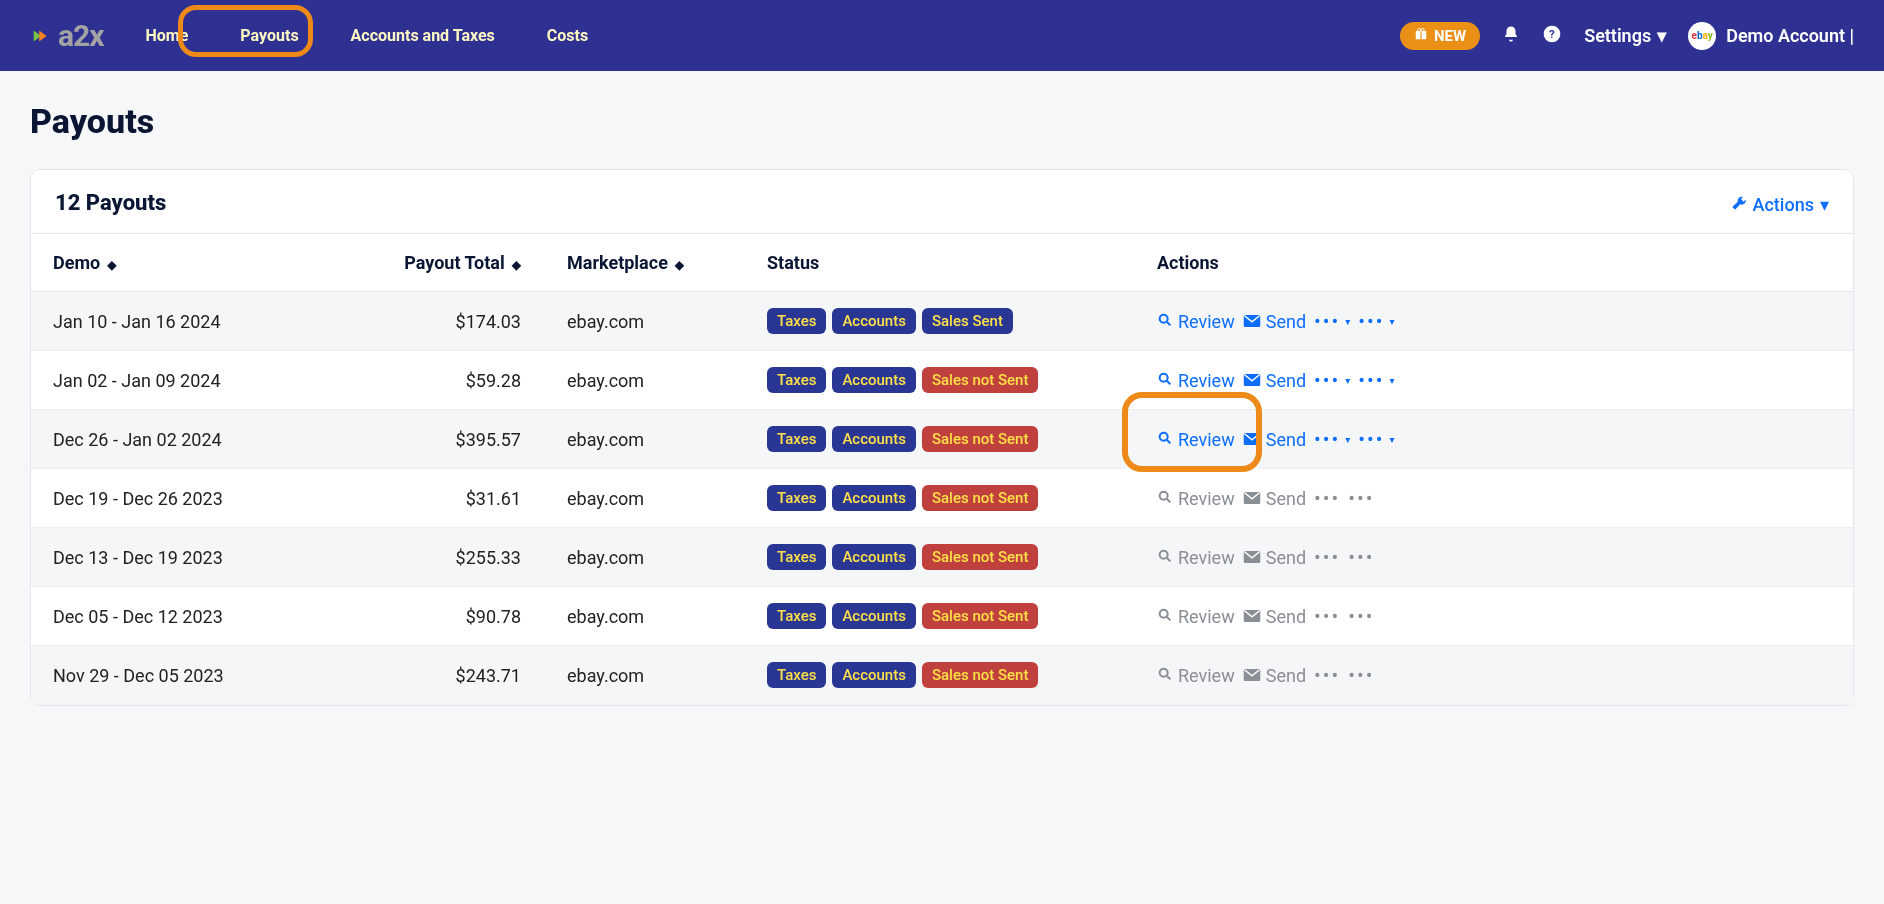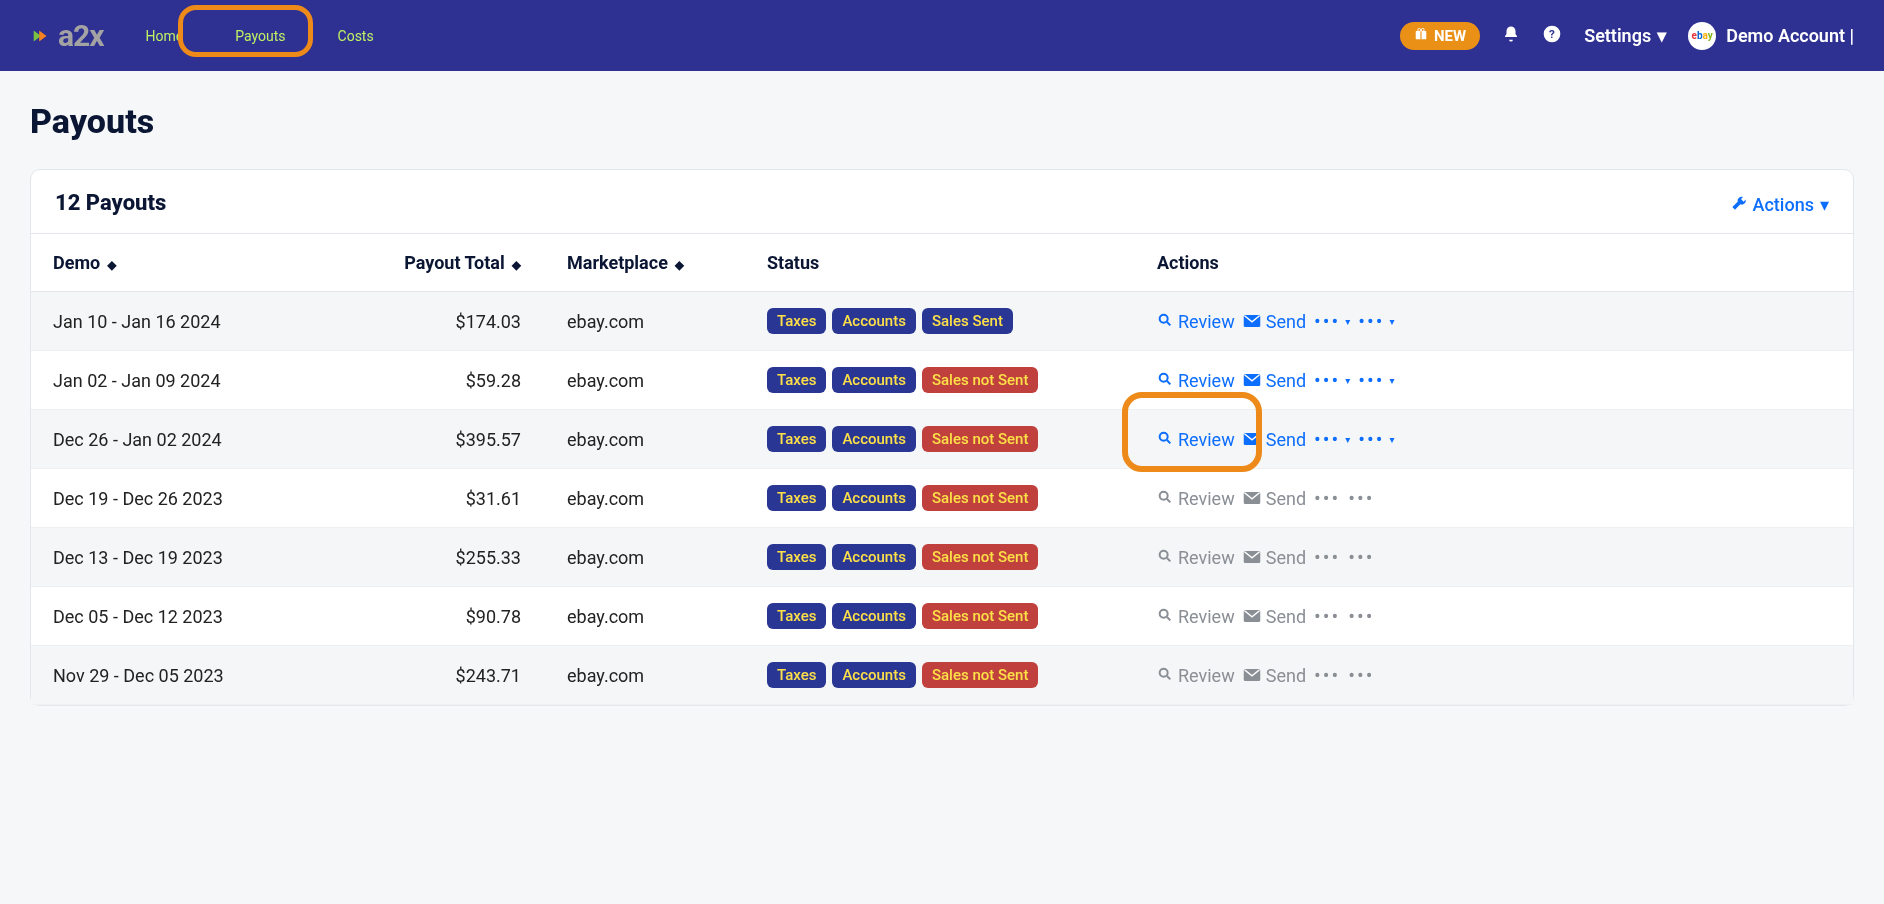--- a/index.html
+++ b/index.html
@@ -33,23 +33,23 @@
   color: #a3a3a3;
   font-weight: 700;
   font-size: 30px;
   letter-spacing: -1px;
 }
 .nav-links {
   display: flex;
   gap: 28px;
 }
 .nav-link {
-  color: #bef264;
-  font-weight: 400;
-  font-size: 14px;
+  color: #fef9c3;
+  font-weight: 700;
+  font-size: 16px;
   text-decoration: none;
   padding: 8px 12px;
   border-radius: 6px;
 }
 .nav-right {
   margin-left: auto;
   display: flex;
   align-items: center;
   gap: 22px;
   color: #fff;
@@ -236,20 +236,21 @@
       <svg viewBox="0 0 24 24" width="22" height="22">
         <polygon points="4,6 12,12 4,18" fill="#7ac142"></polygon>
         <polygon points="10,6 18,12 10,18" fill="#f5821f"></polygon>
       </svg>
     </span>
     <span class="logo-text">a2x</span>
   </div>
   <div class="nav-links">
     <a class="nav-link">Home</a>
     <a class="nav-link">Payouts</a>
+    <a class="nav-link">Accounts and Taxes</a>
     <a class="nav-link">Costs</a>
   </div>
   <div class="nav-right">
     <span class="new-badge">
       <span>
         <svg width="14" height="14" viewBox="0 0 24 24" fill="#fff">
             <rect x="3" y="10" width="18" height="11" rx="1"></rect>
             <rect x="3" y="7" width="18" height="4" rx="1"></rect>
             <rect x="11" y="7" width="2" height="14" fill="#ea9017"></rect>
             <circle cx="9" cy="5" r="2.5" fill="none" stroke="#fff" stroke-width="1.5"></circle>

